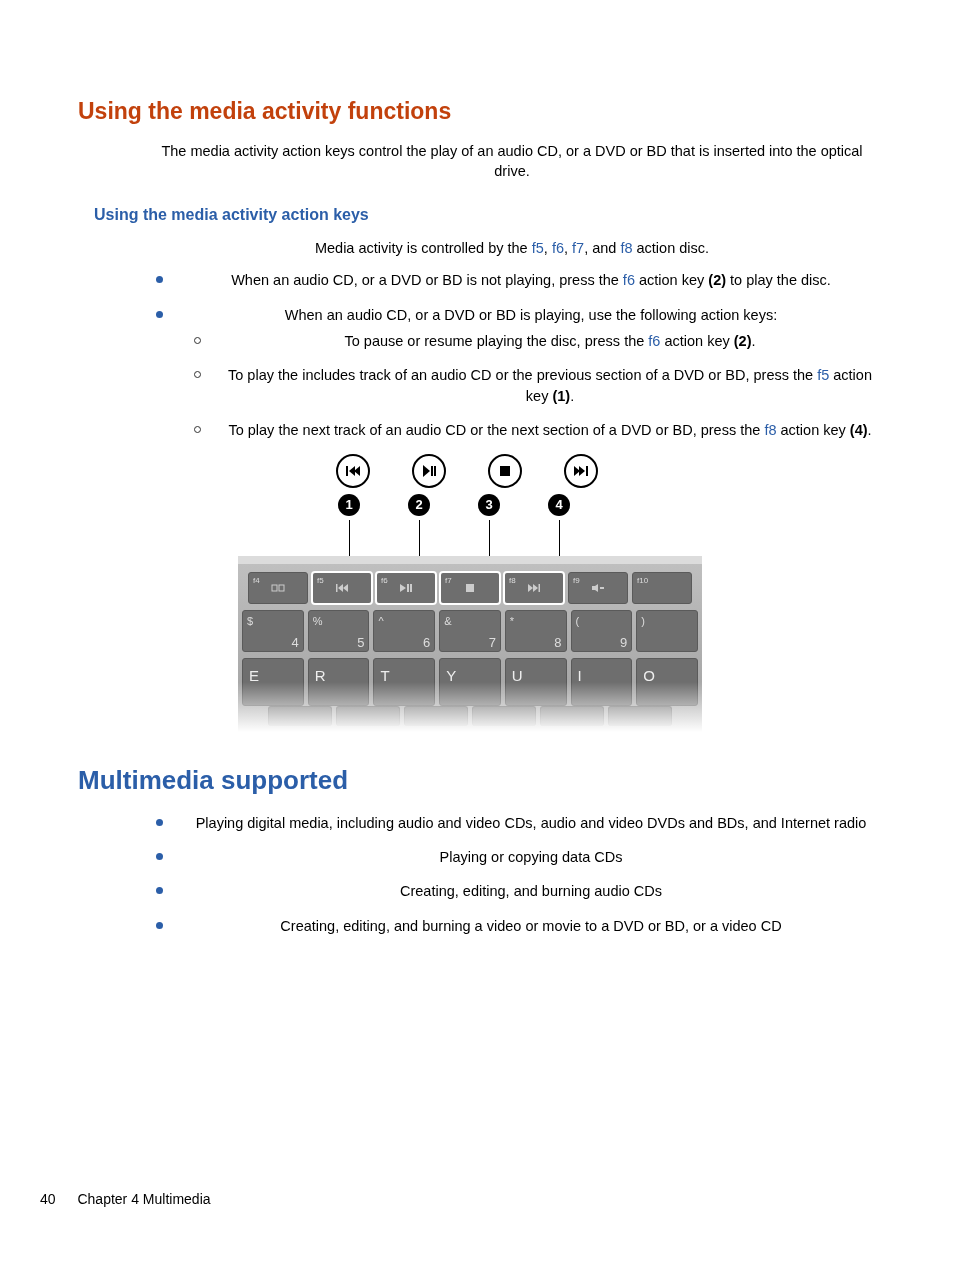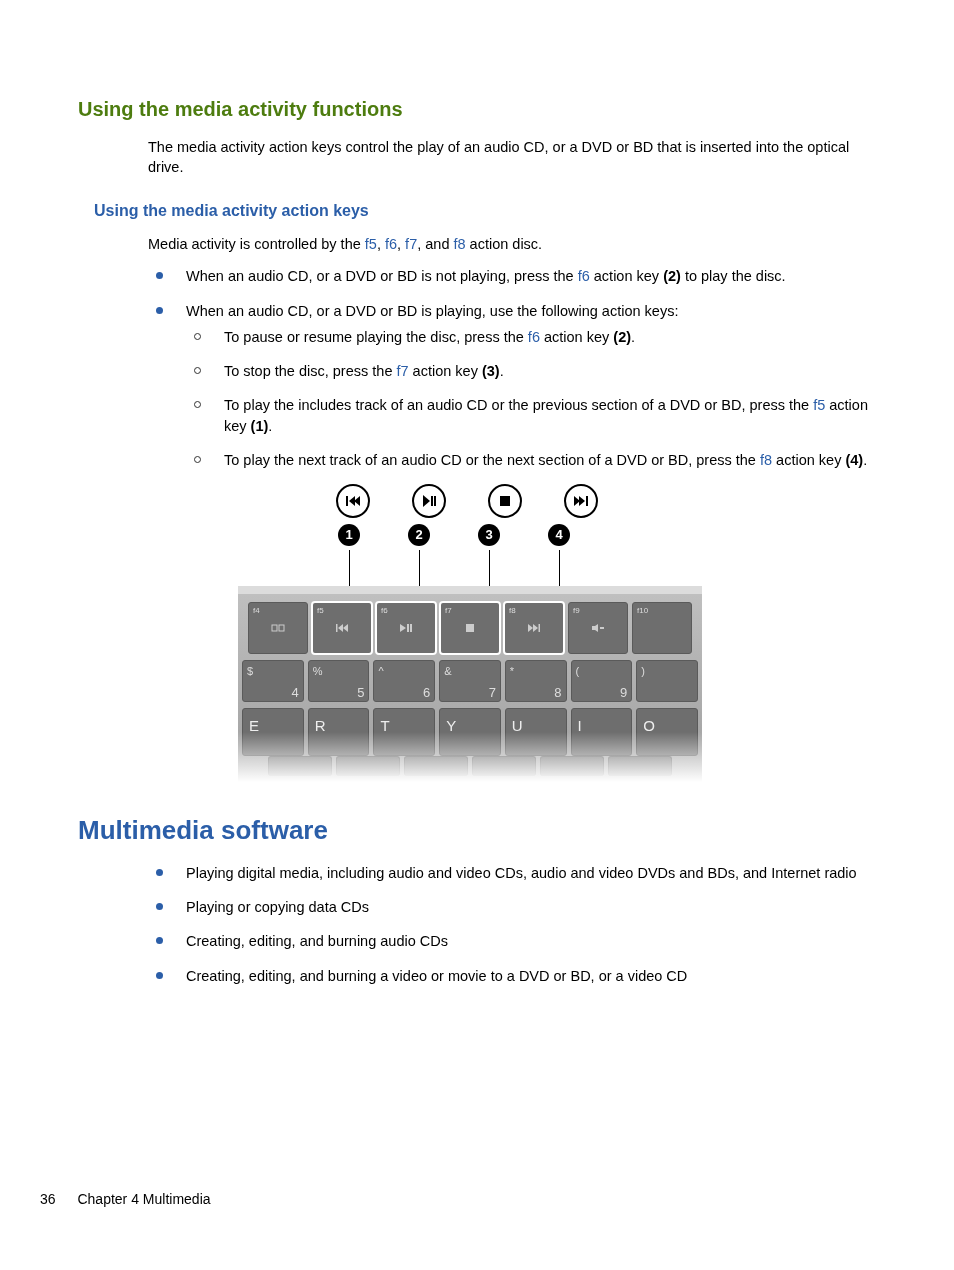--- a/index.html
+++ b/index.html
@@ -12,39 +12,40 @@
     background: #fff;
   }
   .page {
     width: 954px;
     min-height: 1270px;
     padding: 95px 78px 30px 78px;
     box-sizing: border-box;
     position: relative;
   }
   h2.section {
-    color: #4d7c0f;
-    font-size: 20px;
+    color: #c2410c;
+    font-size: 23px;
     font-weight: bold;
     margin: 0 0 14px 0;
   }
   h1.big {
     color: #2b5ea8;
     font-size: 26px;
     font-weight: bold;
     margin: 30px 0 14px 0;
   }
   h3.sub {
     color: #2b5ea8;
     font-size: 16px;
     font-weight: bold;
     margin: 22px 0 12px 16px;
   }
   .indent {
     padding-left: 70px;
+    text-align: center;
   }
   p {
     margin: 0 0 12px 0;
   }
   .link-key {
     color: #2b5ea8;
   }
   .bold {
     font-weight: bold;
   }
@@ -171,21 +172,21 @@
     font-size: 10px;
     display: flex;
     flex-direction: column;
     align-items: flex-start;
     justify-content: flex-start;
     padding: 3px 4px;
     box-sizing: border-box;
     position: relative;
     height: 34px;
   }
-  .key.fn { width: 60px; height: 52px; align-items: center; justify-content: center; }
+  .key.fn { width: 60px; height: 32px; align-items: center; justify-content: center; }
   .key.fn .tiny { position: absolute; top: 2px; left: 4px; font-size: 8px; }
   .key.fn.hl { outline: 2px solid #fff; outline-offset: -1px; }
   .key.num { width: 64px; height: 42px; }
   .key.num .sym { font-size: 11px; }
   .key.num .dig { align-self: flex-end; font-size: 13px; margin-top: 4px; }
   .key.letter { width: 64px; height: 48px; align-items: flex-start; font-size: 15px; padding: 6px; color: #eee; }
   .krow.bottom { margin-bottom: 0; }
   .krow.cut .key { height: 20px; border-top-left-radius:3px; border-top-right-radius:3px; border-bottom:none; }
   .fade {
     position: absolute;
@@ -214,23 +215,20 @@
 
     <ul class="blue">
       <li>
         <span>When an audio CD, or a DVD or BD is not playing, press the </span><span class="link-key">f6</span><span> action key </span><span class="bold">(2)</span><span> to play the disc.</span>
       </li>
       <li>
         <span>When an audio CD, or a DVD or BD is playing, use the following action keys:</span>
         <ul class="hollow">
           <li>
             <span>To pause or resume playing the disc, press the </span><span class="link-key">f6</span><span> action key </span><span class="bold">(2)</span><span>.</span>
-          </li>
-          <li>
-            <span>To stop the disc, press the </span><span class="link-key">f7</span><span> action key </span><span class="bold">(3)</span><span>.</span>
           </li>
           <li>
             <span>To play the includes track of an audio CD or the previous section of a DVD or BD, press the </span><span class="link-key">f5</span><span> action key </span><span class="bold">(1)</span><span>.</span>
           </li>
           <li>
             <span>To play the next track of an audio CD or the next section of a DVD or BD, press the </span><span class="link-key">f8</span><span> action key </span><span class="bold">(4)</span><span>.</span>
           </li>
         </ul>
       </li>
     </ul>
@@ -373,28 +371,28 @@
               <div class="key" style="width:64px"></div>
               <div class="key" style="width:64px"></div>
               <div class="key" style="width:64px"></div>
           </div>
         </div>
         <div class="fade"></div>
       </div>
     </div>
   </div>
 
-  <h1 class="big">Multimedia software</h1>
+  <h1 class="big">Multimedia supported</h1>
   <div class="indent">
     <ul class="blue" id="mmlist">
         <li>Playing digital media, including audio and video CDs, audio and video DVDs and BDs, and Internet radio</li>
         <li>Playing or copying data CDs</li>
         <li>Creating, editing, and burning audio CDs</li>
         <li>Creating, editing, and burning a video or movie to a DVD or BD, or a video CD</li>
       </ul>
   </div>
 
   <div class="footer">
-    <span class="pagenum">36</span>
+    <span class="pagenum">40</span>
     <span>Chapter 4   Multimedia</span>
   </div>
 
 </div>
 
 </body></html>

